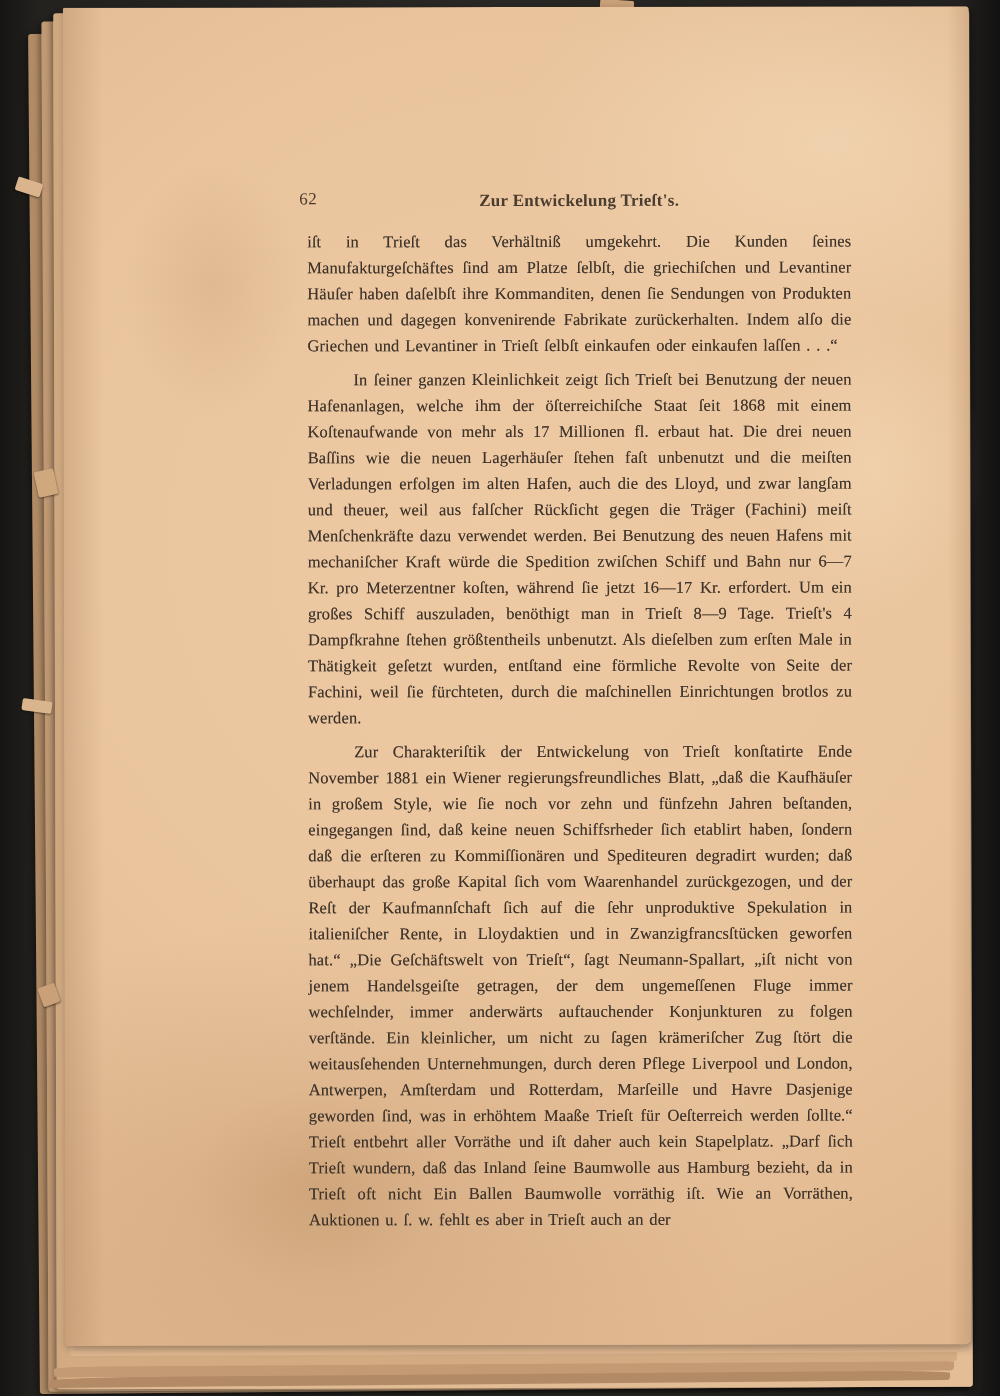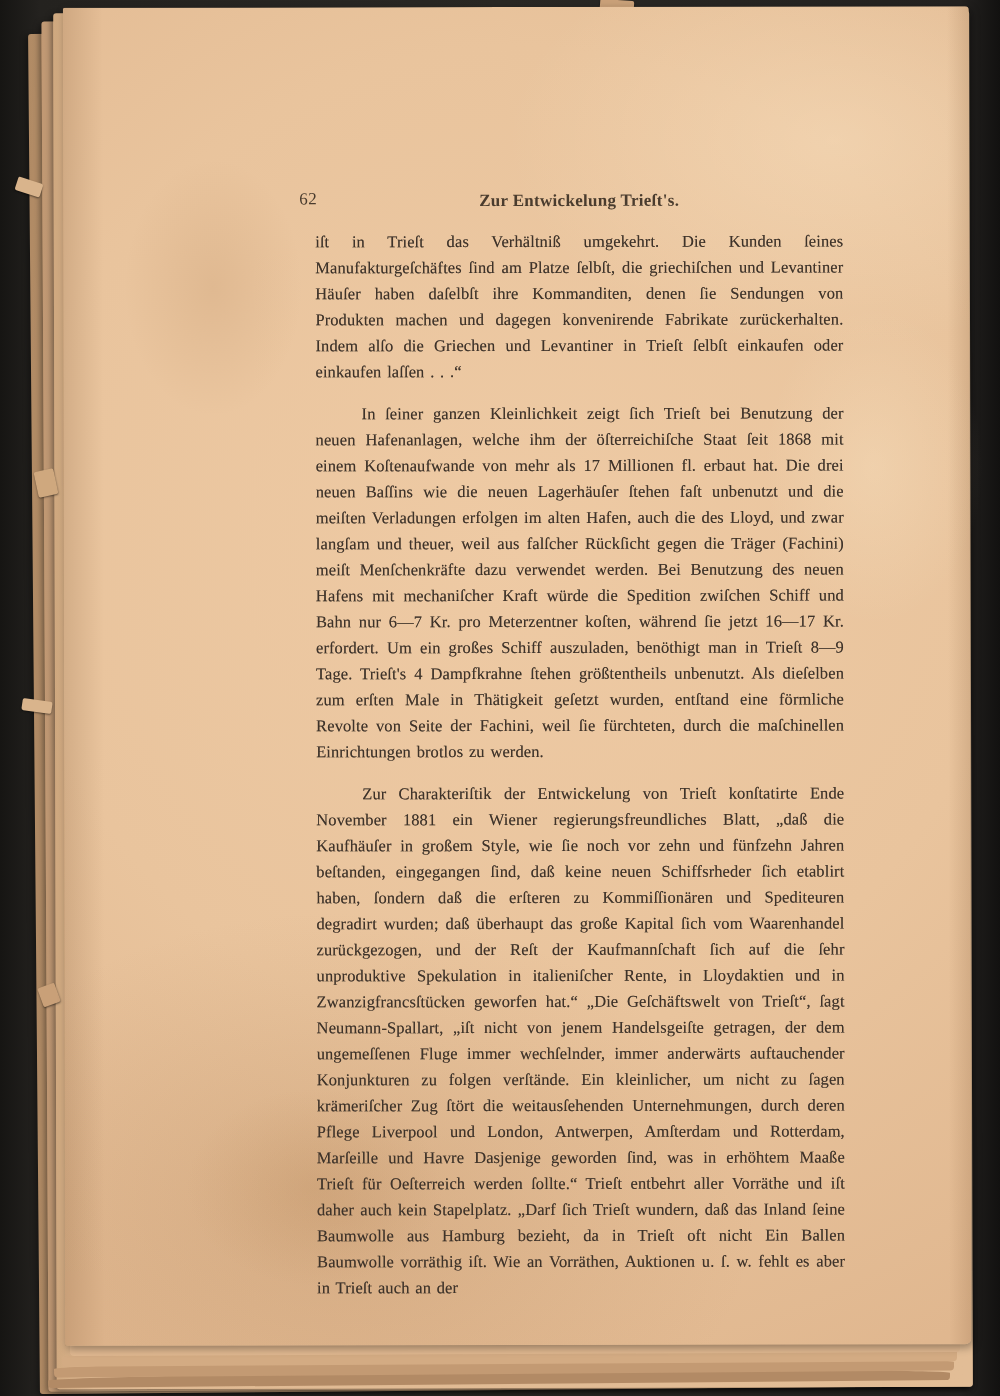--- a/index.html
+++ b/index.html
@@ -115,21 +115,21 @@
     left: 0; right: 0; top: 2px;
     text-align: center;
     font-size: 17px;
     font-weight: bold;
     letter-spacing: 0.3px;
     color: #4a3c2e;
   }
 
   .text-block { }
   .para {
-    margin: 16px;
+    margin: 8px;
     font-size: 16.5px;
     line-height: 26px;
     text-align: justify;
     font-weight: 500;
     letter-spacing: 0.1px;
     word-spacing: 1.5px;
     color: #3e332a;
     text-shadow: 0 0 0.4px rgba(62,51,42,0.55);
   }
   .para.indent {

